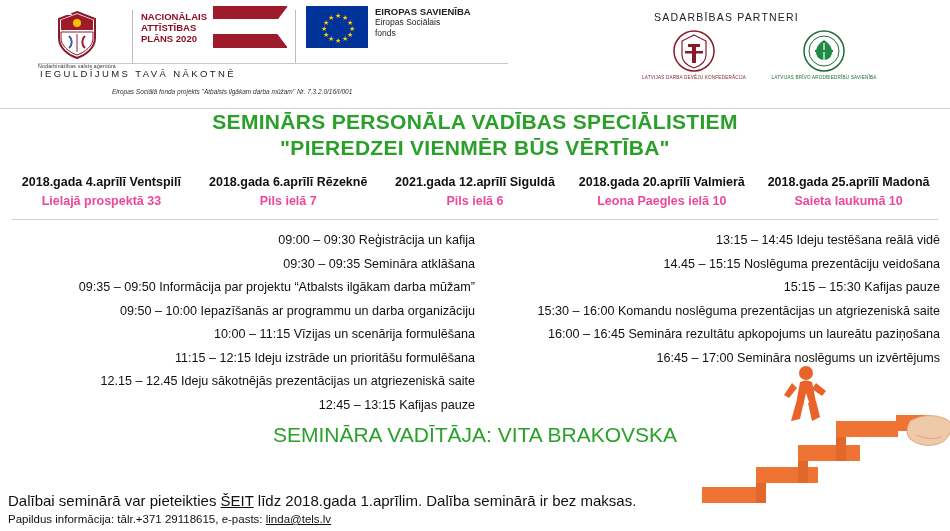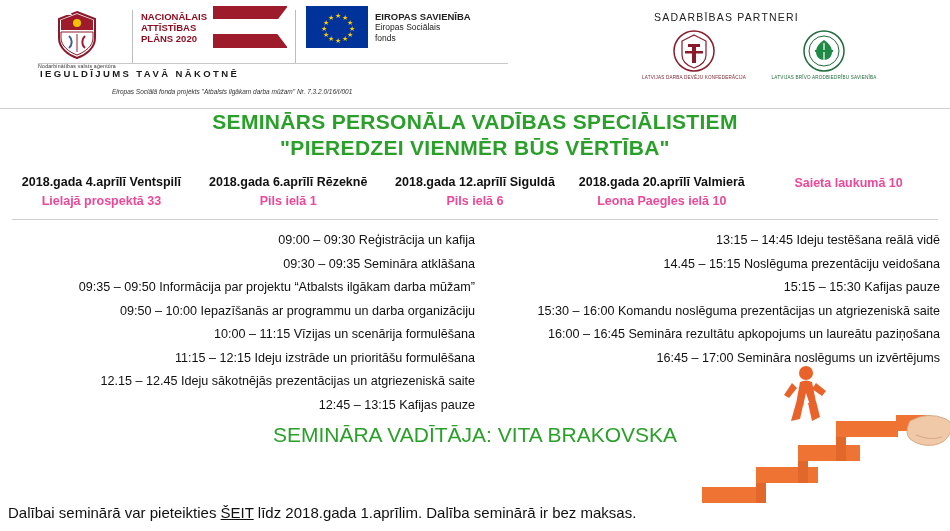--- a/index.html
+++ b/index.html
@@ -91,21 +91,20 @@
     position: absolute;
     right: -1px;
     top: 0;
     width: 0; height: 0;
     border-top: 21px solid transparent;
     border-bottom: 21px solid transparent;
     border-right: 16px solid #ffffff;
   }
   .eu-block {
     display: flex;
-    align-items: center;
     gap: 7px;
     padding-left: 10px;
   }
   .eu-flag {
     width: 62px; height: 42px;
     background: #003399;
     position: relative;
   }
   .eu-star {
     position: absolute;
@@ -120,21 +119,21 @@
   }
   .eu-text .strong { font-weight: bold; font-size: 9.5px; }
 
   .slogan {
     position: absolute;
     left: 40px;
     top: 68px;
     font-size: 9.5px;
     letter-spacing: 2.4px;
     color: #1a1a1a;
-    font-weight: bold;
+    font-weight: normal;
   }
   .slogan-rule {
     position: absolute;
     left: 38px;
     top: 63px;
     width: 470px;
     height: 1px;
     background: #c8c8c8;
   }
   .project-line {
@@ -403,31 +402,32 @@
     <div class="title2">"PIEREDZEI VIENMĒR BŪS VĒRTĪBA"</div>
   </div>
 
   <div class="cities">
     <div class="city">
       <div class="date">2018.gada 4.aprīlī Ventspilī</div>
       <div class="addr">Lielajā prospektā 33</div>
     </div>
     <div class="city">
       <div class="date">2018.gada 6.aprīlī Rēzeknē</div>
-      <div class="addr">Pils ielā 1</div>
+      <div class="addr">Pils ielā 7</div>
     </div>
     <div class="city">
-      <div class="date">2018.gada 12.aprīlī Siguldā</div>
+      <div class="date">2021.gada 12.aprīlī Siguldā</div>
       <div class="addr">Pils ielā 6</div>
     </div>
     <div class="city">
       <div class="date">2018.gada 20.aprīlī Valmierā</div>
       <div class="addr">Leona Paegles ielā 10</div>
     </div>
     <div class="city">
+      <div class="date">2018.gada 25.aprīlī Madonā</div>
       <div class="addr">Saieta laukumā 10</div>
     </div>
   </div>
 
   <div class="div-rule"></div>
 
   <svg class="decor" viewBox="0 0 340 150">
 
     <rect x="92" y="128" width="62" height="16" fill="#ef7433"></rect>
     <rect x="146" y="108" width="62" height="16" fill="#ef7433"></rect>
@@ -474,15 +474,18 @@
       <div class="item">16:45 – 17:00 Semināra noslēgums un izvērtējums</div>
     </div>
   </div>
 
   <div class="speaker">SEMINĀRA VADĪTĀJA: VITA BRAKOVSKA</div>
 
   <div class="footer">
     <div class="line1">
       <span>Dalībai seminārā var pieteikties </span><a class="lnk" href="#">ŠEIT</a><span> līdz 2018.gada 1.aprīlim. Dalība seminārā ir bez maksas.</span>
     </div>
+    <div class="line2">
+      <span>Papildus informācija: tālr.+371 29118615, e-pasts: </span><a class="mail" href="#">linda@tels.lv</a>
+    </div>
   </div>
 
 </div>
 
 </body></html>

